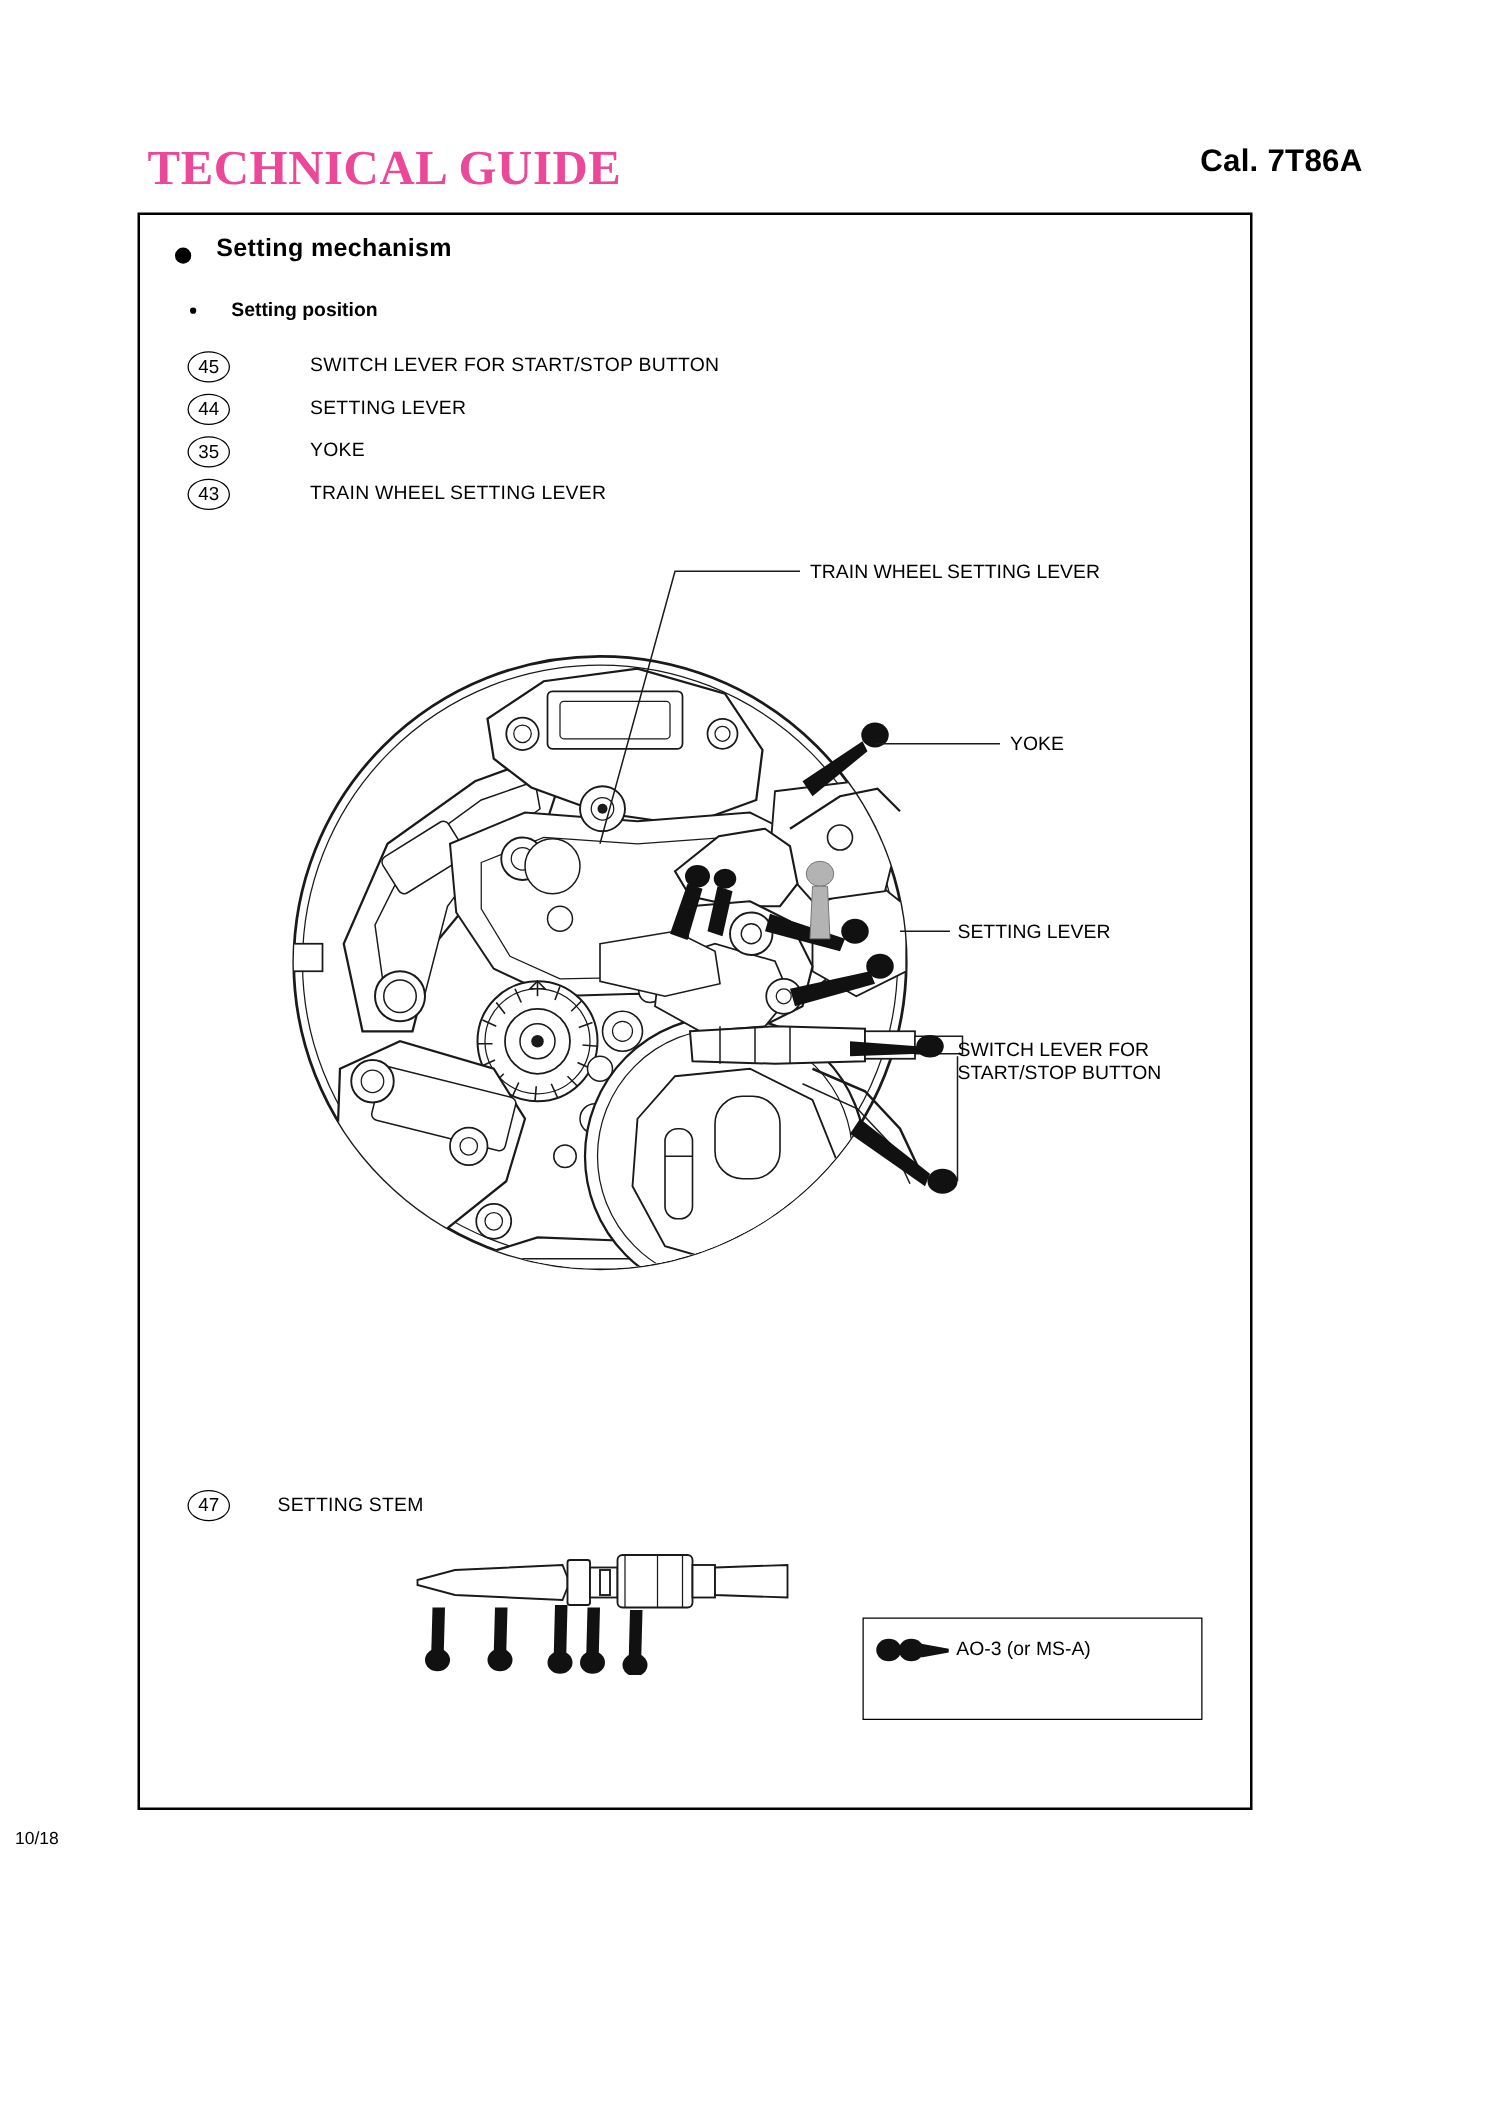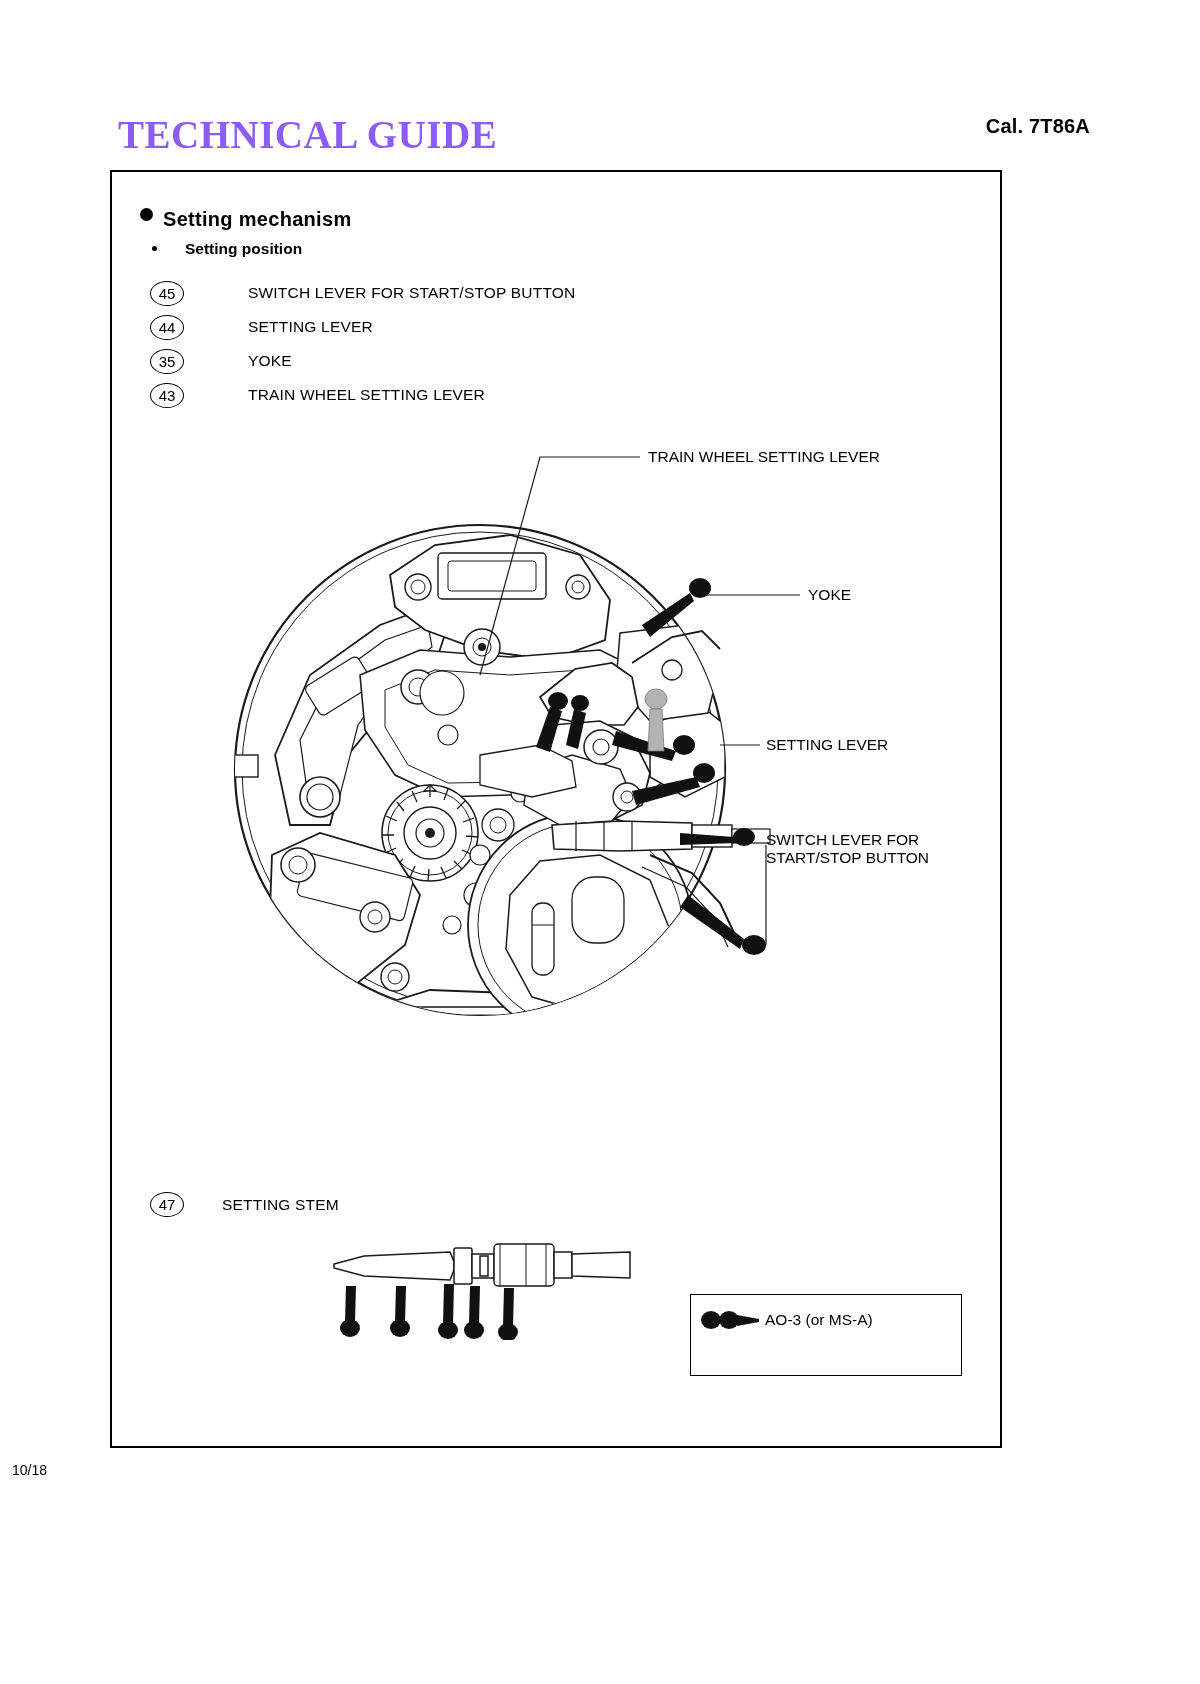--- a/index.html
+++ b/index.html
@@ -23,48 +23,48 @@
   }
   
   .doc-title {
     position: absolute;
     left: 118px;
     top: 112px;
     font-family: "Liberation Serif", serif;
     font-weight: bold;
     font-size: 39px;
     letter-spacing: 0.5px;
-    color: #8b5cf6;
+    color: #ec4899;
   }
   .cal-label {
     position: absolute;
     right: 110px;
     top: 115px;
-    font-size: 20px;
+    font-size: 25px;
     font-weight: bold;
     letter-spacing: 0.2px;
   }
   
   .frame {
     position: absolute;
     left: 110px;
     top: 170px;
     width: 892px;
     height: 1278px;
     border: 2px solid #000;
     box-sizing: border-box;
   }
   
   .sec-head {
     position: absolute;
     left: 140px;
-    top: 208px;
-    display: flex;
-    align-items: flex-start;
-    gap: 10px;
+    top: 188px;
+    display: flex;
+    align-items: flex-end;
+    gap: 20px;
   }
   .bullet {
     width: 13px;
     height: 13px;
     border-radius: 50%;
     background: #000;
     display: inline-block;
   }
   .sec-head-label {
     font-size: 20px;

